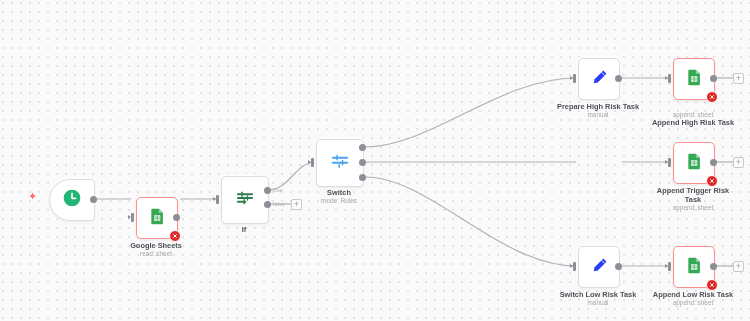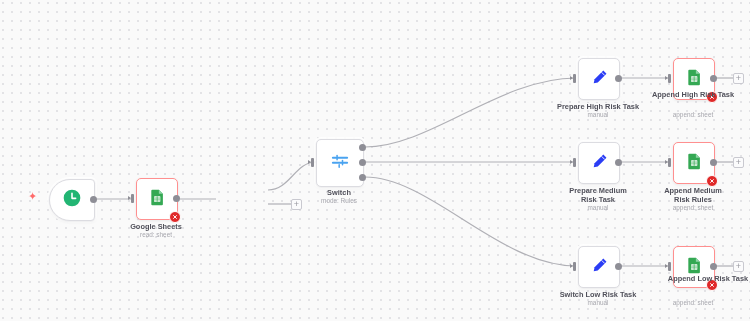--- a/index.html
+++ b/index.html
@@ -197,21 +197,21 @@
       <span class="icon">
         <svg width="20" height="20" viewBox="0 0 24 24">
           <circle cx="12" cy="12" r="10" fill="#22b573"></circle>
           <path d="M12 6.4 V12.4 H16.4" stroke="#ffffff" stroke-width="1.9" fill="none" stroke-linecap="round" stroke-linejoin="round"></path>
         </svg>
       </span>
     </div>
     <div class="port-out" style="left:41px; top:16.5px;"></div>
   </div>
 
-  <div class="node" style="left:136px; top:178px; width:40px; height:49px;">
+  <div class="node" style="left:136px; top:197px; width:40px; height:49px;">
     <div class="port-in" style="left:-5px; top:15.5px;"></div>
     <div class="nbox error">
       <span class="icon">
         <svg width="19" height="19" viewBox="0 0 24 24">
           <path d="M5.5 2.2h8.2l5.1 5.1v13.2a1.3 1.3 0 0 1-1.3 1.3H5.5a1.3 1.3 0 0 1-1.3-1.3V3.5a1.3 1.3 0 0 1 1.3-1.3z" fill="#34a853"></path>
           <path d="M13.7 2.2l5.1 5.1h-5.1z" fill="#8fd4a6"></path>
           <rect x="7.6" y="10.4" width="8" height="7" rx="0.6" fill="#ffffff"></rect>
           <path d="M7.6 12.7h8 M7.6 15h8 M11.6 10.4v7" stroke="#34a853" stroke-width="0.9"></path>
         </svg>
       </span>
@@ -219,20 +219,40 @@
         <svg width="6" height="6" viewBox="0 0 10 10">
           <path d="M2.6 2.6 L7.4 7.4 M7.4 2.6 L2.6 7.4" stroke="#ffffff" stroke-width="1.6" stroke-linecap="round"></path>
         </svg>
       </span>
     </div>
     <div class="port-out" style="left:37px; top:16.5px;"></div>
     <div class="nlabel" style="top:44px;">Google Sheets</div>
     <div class="nsub" style="top:53px;">read: sheet</div>
   </div>
 
+  <div class="node" style="left:221px; top:176px; width:46px; height:46px;">
+    <div class="port-in" style="left:-5px; top:18.5px;"></div>
+    <div class="nbox tall">
+      <span class="icon">
+        <svg width="20" height="20" viewBox="0 0 24 24">
+          <path d="M3.5 7.5h17" stroke="#2e7d4f" stroke-width="2.4" stroke-linecap="round"></path>
+          <path d="M3.5 12h17" stroke="#2e7d4f" stroke-width="2.4" stroke-linecap="round"></path>
+          <path d="M3.5 16.5h9" stroke="#2e7d4f" stroke-width="2.4" stroke-linecap="round"></path>
+          <path d="M8.5 5v5" stroke="#2e7d4f" stroke-width="1.7" stroke-linecap="round"></path>
+          <path d="M15 9.5v5" stroke="#2e7d4f" stroke-width="1.7" stroke-linecap="round"></path>
+          <path d="M11 14v5" stroke="#2e7d4f" stroke-width="1.7" stroke-linecap="round"></path>
+        </svg>
+      </span>
+    </div>
+    <div class="port-out" style="left:43px; top:10.5px;"></div>
+    <div class="port-label" style="left:52px; top:11px;">true</div>
+    <div class="port-out" style="left:43px; top:24.5px;"></div>
+    <div class="port-label" style="left:52px; top:25px;">false</div>
+    <div class="nlabel" style="top:49px;">If</div>
+  </div>
   <div class="plus" style="left:291px; top:198.5px;">+</div>
 
   <div class="node" style="left:316px; top:139px; width:46px; height:46px;padding-left:23px;">
     <div class="port-in" style="left:-5px; top:18.5px;"></div>
     <div class="nbox tall">
       <span class="icon">
         <svg width="20" height="20" viewBox="0 0 24 24">
           <path d="M3.5 8h17" stroke="#4aa3f0" stroke-width="2.5" stroke-linecap="round"></path>
           <path d="M3.5 14h17" stroke="#4aa3f0" stroke-width="2.5" stroke-linecap="round"></path>
           <path d="M8.5 5.5v5" stroke="#4aa3f0" stroke-width="1.8" stroke-linecap="round"></path>
@@ -274,59 +294,45 @@
           <path d="M7.6 12.7h8 M7.6 15h8 M11.6 10.4v7" stroke="#34a853" stroke-width="0.9"></path>
         </svg>
       </span>
       <span class="errbadge">
         <svg width="6" height="6" viewBox="0 0 10 10">
           <path d="M2.6 2.6 L7.4 7.4 M7.4 2.6 L2.6 7.4" stroke="#ffffff" stroke-width="1.6" stroke-linecap="round"></path>
         </svg>
       </span>
     </div>
     <div class="port-out" style="left:37px; top:16.5px;"></div>
-    <div class="nlabel" style="top:32px;">Append High Risk Task</div>
+    <div class="nlabel" style="top:60px;">Append High Risk Task</div>
     <div class="nsub" style="top:53px;">append: sheet</div>
   </div>
   <div class="plus" style="left:733px; top:72.5px;">+</div>
 
-  <div class="node" style="left:578px; top:142px; width:40px; height:40px;">
-    <div class="port-in" style="left:-5px; top:15.5px;"></div>
-    <div class="nbox">
-      <span class="icon">
-        <svg width="19" height="19" viewBox="0 0 24 24">
-          <path d="M16.8 3.2l4 4-11 11-5.1 1.1 1.1-5.1z" fill="#2b3df5"></path>
-          <path d="M14.6 5.4l4 4" stroke="#ffffff" stroke-width="1.1"></path>
-        </svg>
-      </span>
-    </div>
-    <div class="port-out" style="left:37px; top:16.5px;"></div>
-    <div class="nlabel wrap" style="top:44px; left:20px;">Prepare Medium Risk Task</div>
-    <div class="nsub" style="top:62px;">manual</div>
-  </div>
 
   <div class="node" style="left:673px; top:142px; width:40px; height:40px;">
     <div class="port-in" style="left:-5px; top:15.5px;"></div>
     <div class="nbox error">
       <span class="icon">
         <svg width="19" height="19" viewBox="0 0 24 24">
           <path d="M5.5 2.2h8.2l5.1 5.1v13.2a1.3 1.3 0 0 1-1.3 1.3H5.5a1.3 1.3 0 0 1-1.3-1.3V3.5a1.3 1.3 0 0 1 1.3-1.3z" fill="#34a853"></path>
           <path d="M13.7 2.2l5.1 5.1h-5.1z" fill="#8fd4a6"></path>
           <rect x="7.6" y="10.4" width="8" height="7" rx="0.6" fill="#ffffff"></rect>
           <path d="M7.6 12.7h8 M7.6 15h8 M11.6 10.4v7" stroke="#34a853" stroke-width="0.9"></path>
         </svg>
       </span>
       <span class="errbadge">
         <svg width="6" height="6" viewBox="0 0 10 10">
           <path d="M2.6 2.6 L7.4 7.4 M7.4 2.6 L2.6 7.4" stroke="#ffffff" stroke-width="1.6" stroke-linecap="round"></path>
         </svg>
       </span>
     </div>
     <div class="port-out" style="left:37px; top:16.5px;"></div>
-    <div class="nlabel wrap" style="top:44px; left:20px;">Append Medium Risk Rules</div>
+    <div class="nlabel wrap" style="top:44px; left:20px;">Append Trigger Risk Task</div>
     <div class="nsub" style="top:62px;">append: sheet</div>
   </div>
   <div class="plus" style="left:733px; top:156.5px;">+</div>
 
   <div class="node" style="left:578px; top:246px; width:40px; height:40px;">
     <div class="port-in" style="left:-5px; top:15.5px;"></div>
     <div class="nbox">
       <span class="icon">
         <svg width="19" height="19" viewBox="0 0 24 24">
           <path d="M16.8 3.2l4 4-11 11-5.1 1.1 1.1-5.1z" fill="#2b3df5"></path>
@@ -350,18 +356,18 @@
           <path d="M7.6 12.7h8 M7.6 15h8 M11.6 10.4v7" stroke="#34a853" stroke-width="0.9"></path>
         </svg>
       </span>
       <span class="errbadge">
         <svg width="6" height="6" viewBox="0 0 10 10">
           <path d="M2.6 2.6 L7.4 7.4 M7.4 2.6 L2.6 7.4" stroke="#ffffff" stroke-width="1.6" stroke-linecap="round"></path>
         </svg>
       </span>
     </div>
     <div class="port-out" style="left:37px; top:16.5px;"></div>
-    <div class="nlabel" style="top:28px;margin-left:15px;">Append Low Risk Task</div>
+    <div class="nlabel" style="top:44px;">Append Low Risk Task</div>
     <div class="nsub" style="top:53px;">append: sheet</div>
   </div>
   <div class="plus" style="left:733px; top:260.5px;">+</div>
 
 </div>
 
 </body></html>

